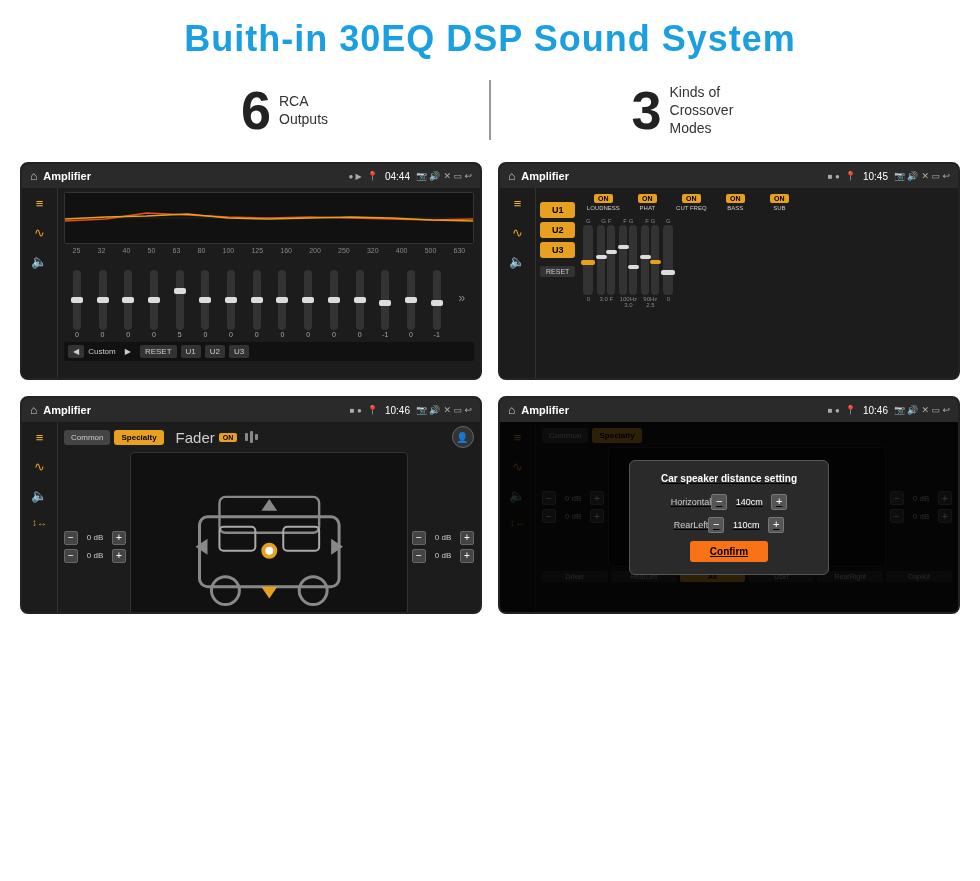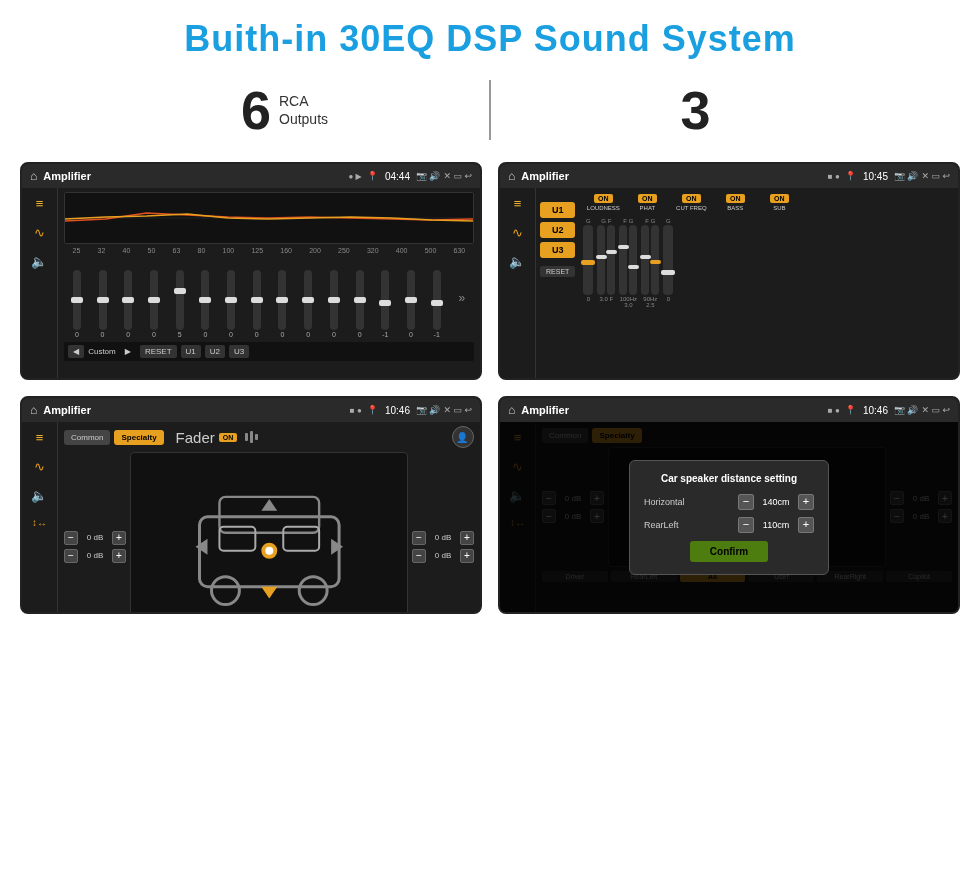--- a/index.html
+++ b/index.html
@@ -350,39 +350,40 @@
     
     .dialog-overlay {
       position: absolute;
       top: 24px;
       left: 0; right: 0; bottom: 0;
       background: rgba(0,0,0,0.5);
       display: flex;
       align-items: center;
       justify-content: center;
       z-index: 10;
+      text-decoration: underline;
     }
     .dialog-box {
       background: #2a2a2a;
       border: 1px solid #555;
       border-radius: 6px;
       padding: 12px 14px;
       width: 200px;
     }
     .dialog-title {
       color: #fff;
       font-size: 10px;
       font-weight: bold;
       text-align: center;
       margin-bottom: 10px;
     }
     .dialog-row {
       display: flex;
       align-items: center;
-      justify-content: space-between;
+      justify-content: center;
       margin-bottom: 7px;
     }
     .dialog-row-label { color: #ccc; font-size: 9px; }
     .dialog-control {
       display: flex;
       align-items: center;
       gap: 3px;
     }
     .d-minus, .d-plus {
       width: 16px;
@@ -393,21 +394,21 @@
       color: #fff;
       font-size: 11px;
       display: flex;
       align-items: center;
       justify-content: center;
       cursor: pointer;
       line-height: 1;
     }
     .d-val { color: #fff; font-size: 9px; min-width: 38px; text-align: center; }
     .confirm-btn {
-      background: #4d7c0f;
+      background: #f97316;
       color: #000;
       border: none;
       border-radius: 3px;
       font-size: 10px;
       font-weight: bold;
       padding: 5px 20px;
       cursor: pointer;
       display: block;
       margin: 8px auto 0;
     }
@@ -419,20 +420,21 @@
 
 <div class="stats-row">
   <div class="stat-item">
     <span class="stat-number">6</span>
     <span class="stat-label">RCA<br>Outputs</span>
   </div>
   <div class="stat-divider"></div>
   <div class="stat-divider"></div>
   <div class="stat-item">
     <span class="stat-number">3</span>
+    <span class="stat-label">Kinds of<br>Crossover Modes</span>
   </div>
 </div>
 
 <div class="screens-grid">
 
   <div class="screen-wrapper">
     <div class="top-bar">
       <span class="top-bar-home">⌂</span>
       <span class="top-bar-title">Amplifier</span>
       <span style="color:#aaa;font-size:8px;">● ▶</span>

